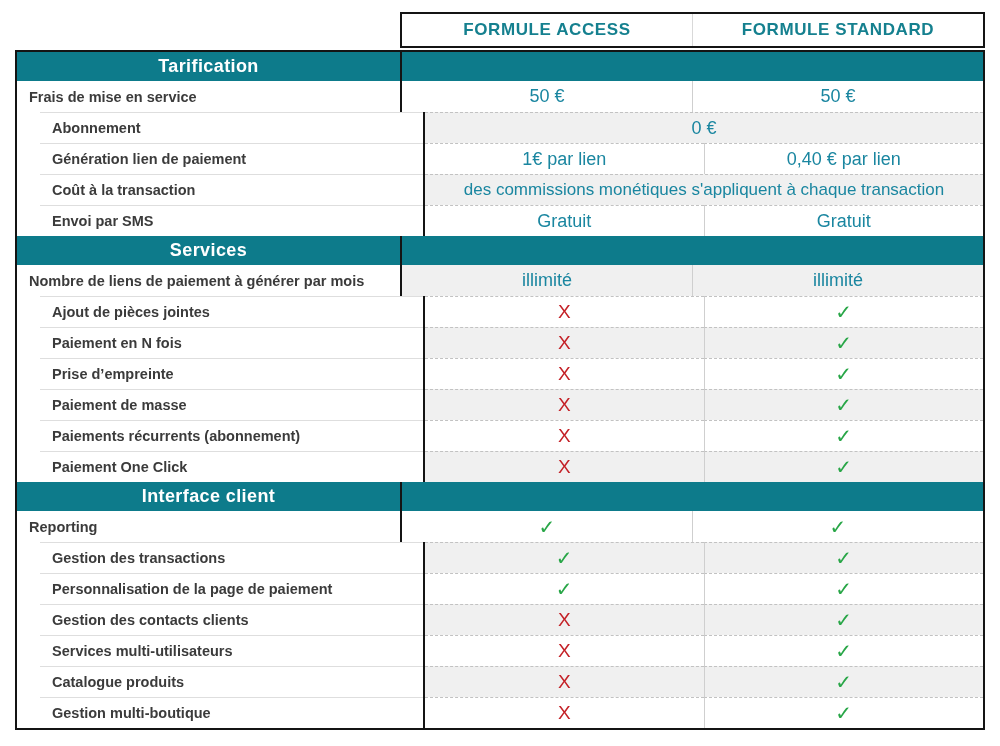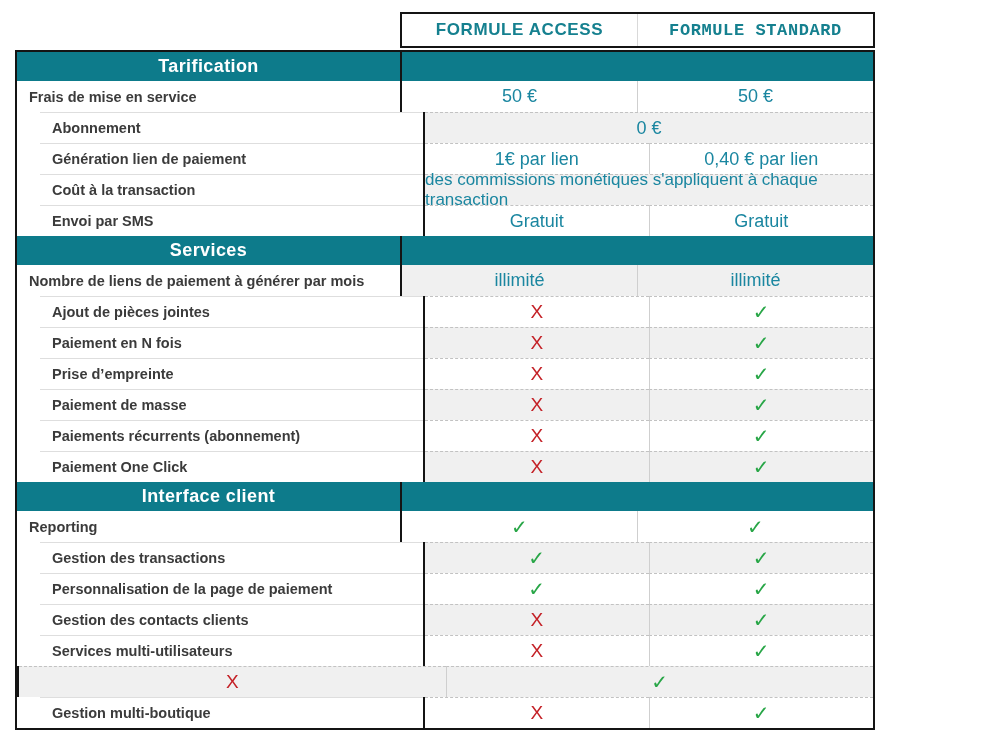--- a/index.html
+++ b/index.html
@@ -3,34 +3,34 @@
 <meta charset="utf-8">
 <style>
   * { box-sizing: border-box; margin: 0; padding: 0; }
   html, body { width: 1000px; height: 746px; }
   body {
     background: #ffffff;
     font-family: "Liberation Sans", sans-serif;
     position: relative;
     overflow: hidden;
   }
-  .table-wrap { position: absolute; left: 15px; top: 12px; width: 860px; }
+  .table-wrap { position: absolute; left: 15px; top: 12px; width: 970px; }
 
   
   .header-row { display: flex; }
   .header-spacer { width: 385px; }
   .col-headers {
     flex: 1; display: flex; height: 36px;
     border: 2px solid #141414; background: #ffffff;
   }
   .col-header {
     flex: 1; display: flex; align-items: center; justify-content: center;
     color: #15808f; font-weight: bold; font-size: 17px; letter-spacing: 0.6px;
   }
-  .col-header + .col-header { border-left: 1px solid #d9d9d9; font-family: Liberation Mono, monospace; }
+  .col-header + .col-header { border-left: 1px solid #d9d9d9; }
 
   
   .tbody { border: 2px solid #141414; margin-top: 2px; background: #fff; }
 
   .band { display: flex; height: 29px; background: #0d7b8b; }
   .band-title {
     width: 383px; display: flex; align-items: center; justify-content: center;
     color: #ffffff; font-weight: bold; font-size: 18px; letter-spacing: 0.4px; text-align: right;
   }
   .band-rest { flex: 1; border-left: 2px solid #141414; }
@@ -236,20 +236,21 @@
         <div class="vals">
           <div class="val access">
             <div class="mark-cross">X</div>
           </div>
           <div class="val standard">
             <div class="mark-check">✓</div>
           </div>
         </div>
       </div>
       <div class="row gray cont">
+        <div class="label">Catalogue produits</div>
         <div class="vals">
           <div class="val access">
             <div class="mark-cross">X</div>
           </div>
           <div class="val standard">
             <div class="mark-check">✓</div>
           </div>
         </div>
       </div>
       <div class="row cont">

